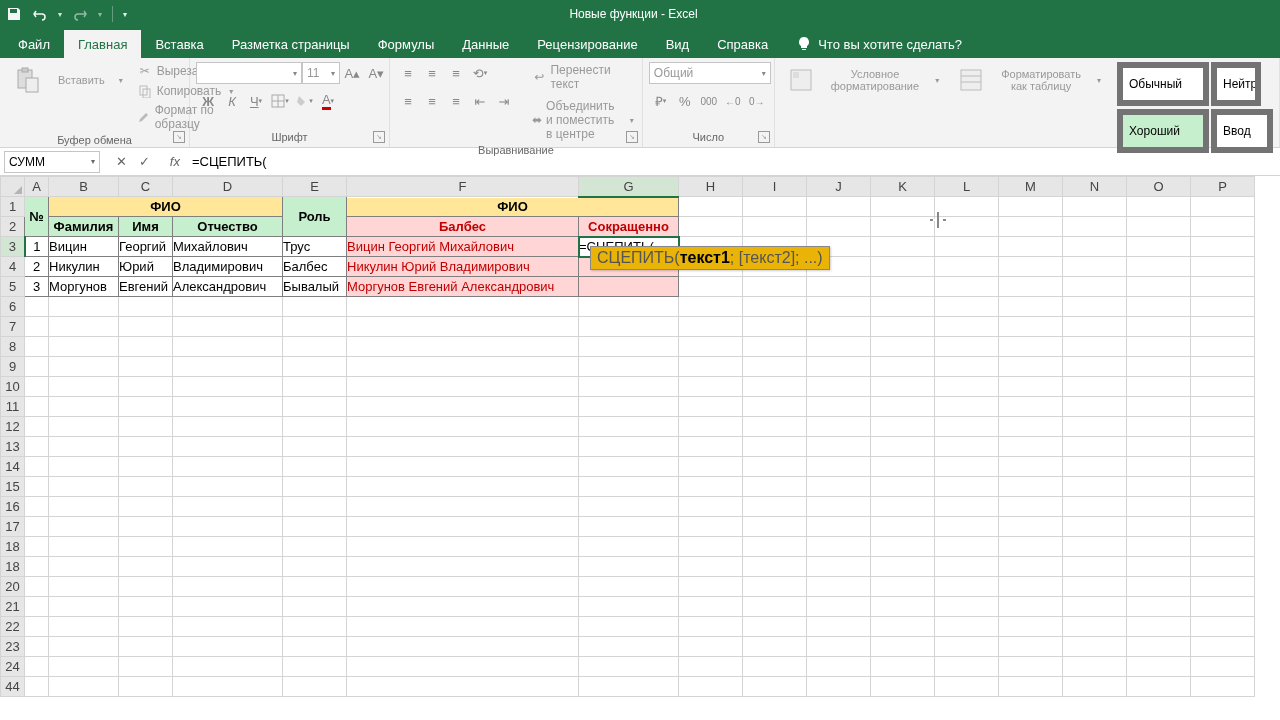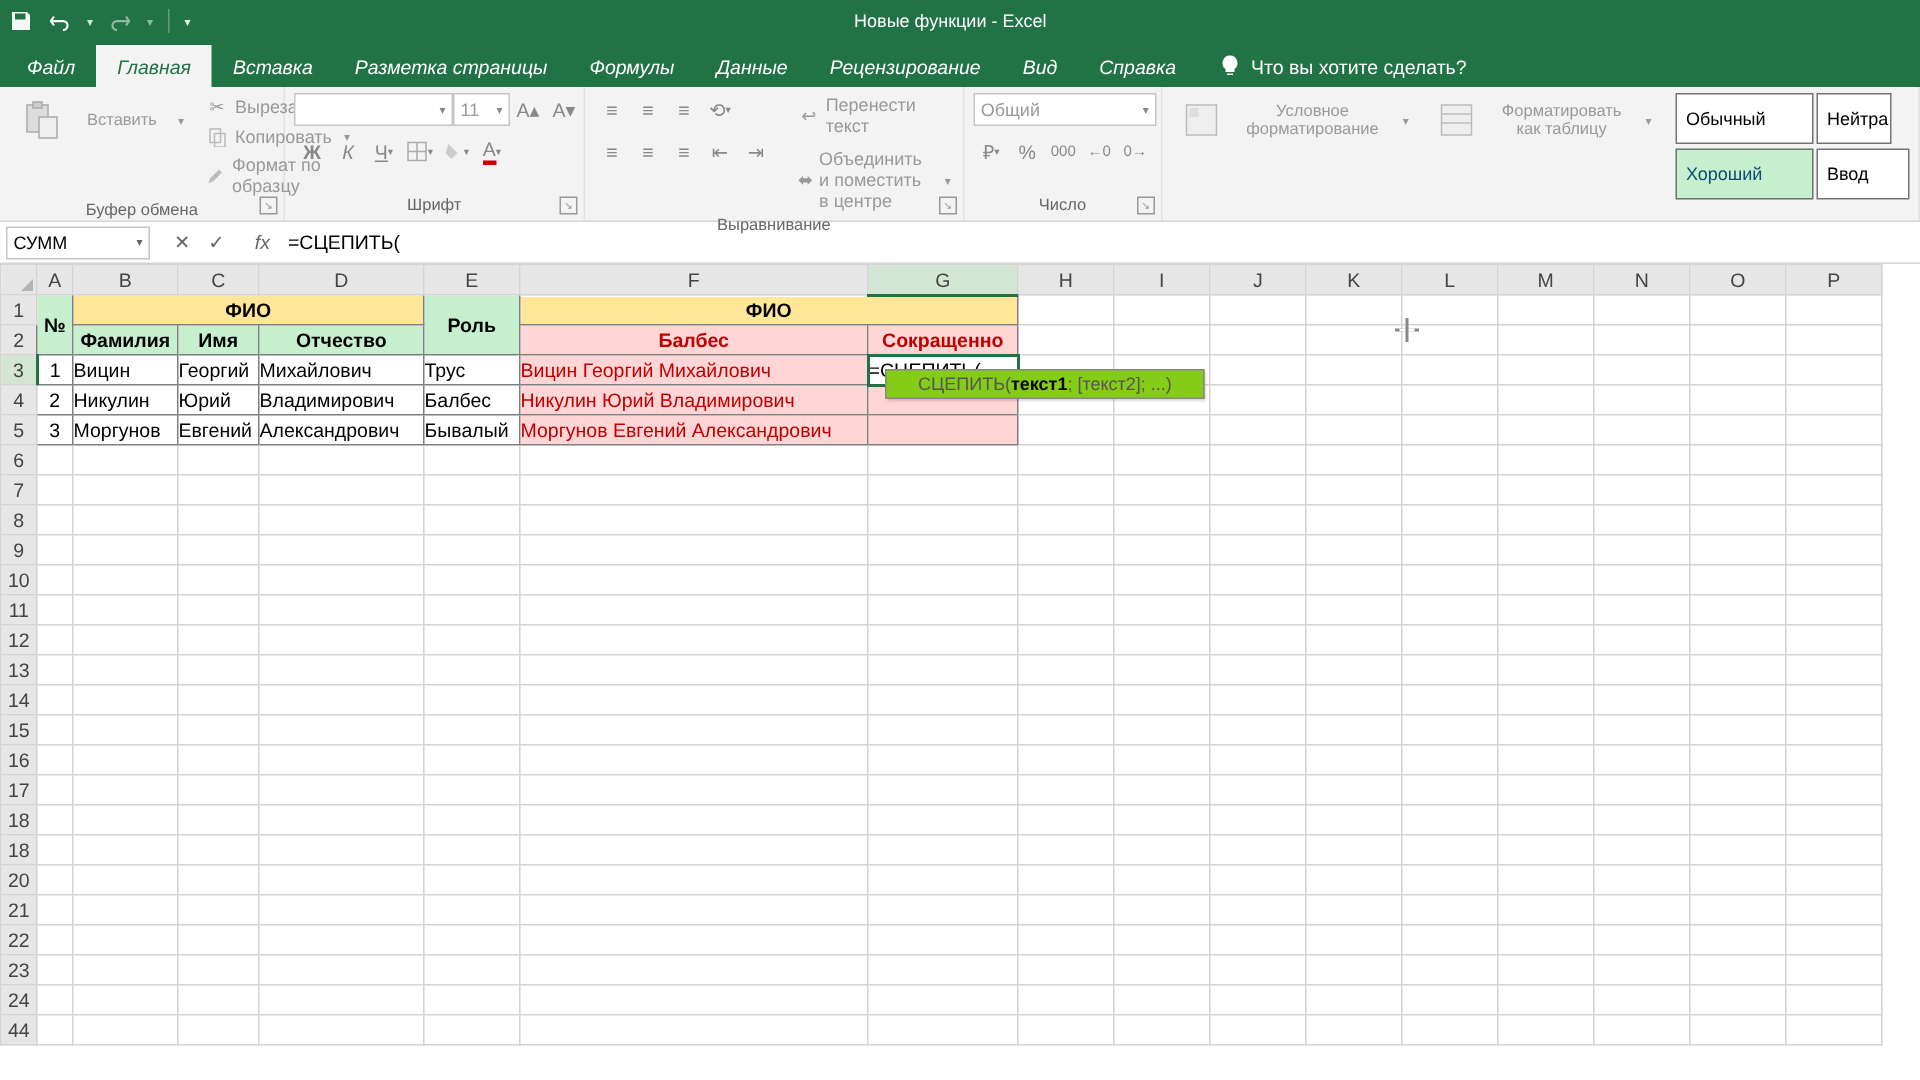--- a/index.html
+++ b/index.html
@@ -7,21 +7,21 @@
 
 
 .titlebar { height: 28px; background: #217346; display: flex; align-items: center; color: #fff; font-size: 12px; }
 .titlebar .qat { display: flex; align-items: center; gap: 10px; padding-left: 6px; }
 .titlebar .qat .icon { width: 16px; height: 16px; display: flex; align-items: center; justify-content: center; opacity: 0.95; }
 .titlebar .title { flex: 1; text-align: center; font-size: 12px; }
 .titlebar .qat-sep { width: 1px; height: 16px; background: rgba(255,255,255,0.3); }
 
 
 .tabstrip { height: 30px; background: #217346; display: flex; align-items: flex-end; padding-left: 4px; }
-.tab { padding: 7px 14px 6px; font-size: 13px; color: #fff; cursor: pointer; font-style: italic; }
+.tab { padding: 7px 14px 6px; font-size: 13px; color: #fff; cursor: pointer; }
 .tab.active { background: #f3f3f3; color: #217346; }
 .tellme { display: flex; align-items: center; gap: 6px; padding: 0 14px 6px; color: #fff; font-size: 13px; }
 .tellme .bulb { width: 16px; height: 16px; }
 
 
 .ribbon { height: 90px; background: #f3f3f3; border-bottom: 1px solid #d4d4d4; display: flex; }
 .group { border-right: 1px solid #e1e1e1; display: flex; flex-direction: column; justify-content: space-between; padding: 4px 6px 2px; position: relative; }
 .group-body { flex: 1; display: flex; align-items: flex-start; gap: 6px; }
 .group-label { font-size: 11px; color: #666; text-align: center; padding: 2px 0; }
 .group-dlg { position: absolute; bottom: 4px; right: 4px; width: 12px; height: 12px; border: 1px solid #999; font-size: 7px; color: #999; display: flex; align-items: center; justify-content: center; }
@@ -31,21 +31,21 @@
 .vstack { display: flex; flex-direction: column; gap: 2px; }
 .small-btn { display: flex; align-items: center; gap: 4px; font-size: 12px; color: #444; padding: 1px 2px; }
 .small-btn.disabled { color: #999; }
 .small-btn .ico { width: 16px; height: 16px; display: flex; align-items: center; justify-content: center; }
 
 .combo { background: #fff; border: 1px solid #c5c5c5; height: 22px; display: flex; align-items: center; padding: 0 4px; font-size: 12px; color: #999; }
 .combo .arr { margin-left: auto; font-size: 8px; color: #888; }
 .btnrow { display: flex; gap: 0; }
 .sq { width: 24px; height: 22px; display: flex; align-items: center; justify-content: center; color: #888; font-size: 13px; border: 1px solid transparent; }
 
-.style-cell { border: 1px solid #737373; width: 92px; height: 24px; font-size: 12px; display: flex; align-items: center; padding: 16px 6px; background: #fff; }
+.style-cell { border: 6px solid #737373; width: 92px; height: 24px; font-size: 12px; display: flex; align-items: center; padding: 16px 6px; background: #fff; }
 
 
 .fbar { height: 28px; border-bottom: 1px solid #d4d4d4; display: flex; align-items: center; background: #fff; }
 .namebox { width: 96px; height: 22px; border: 1px solid #c5c5c5; margin: 0 4px; display: flex; align-items: center; padding: 0 4px; font-size: 12px; }
 .namebox .arr { margin-left: auto; font-size: 8px; color: #666; }
 .fx-btns { display: flex; align-items: center; gap: 12px; padding: 0 12px; }
 .fx-btns span { color: #666; font-size: 13px; }
 .fx-label { font-style: italic; color: #666; font-size: 13px; padding: 0 8px; }
 .finput { flex: 1; font-size: 13px; padding: 0 4px; }
 
@@ -61,21 +61,21 @@
 .rowh.active { background: #d3e5d3; border-right: 2px solid #217346; }
 .cell { padding: 0 3px; text-align: left; white-space: nowrap; overflow: hidden; }
 
 .hdr-yel { background: #ffe699; text-align: center; font-weight: bold; border: 1px solid #7f7f7f !important; }
 .hdr-grn { background: #c6efce; text-align: center; font-weight: bold; border: 1px solid #7f7f7f !important; }
 .data-b { border: 1px solid #7f7f7f !important; }
 .pink { background: #ffd5d5; color: #c00000; }
 .editing { background: #fff; position: relative; }
 .editing-border { outline: 2px solid #217346; outline-offset: -1px; }
 
-.tooltip { position: absolute; background: #84cc16; border: 1px solid #888; font-size: 12px; padding: 2px 21px; color: #555; box-shadow: 1px 1px 2px rgba(0,0,0,0.2); z-index: 10; }
+.tooltip { position: absolute; background: #eab308; border: 1px solid #888; font-size: 16px; padding: 2px 6px; color: #555; box-shadow: 1px 1px 2px rgba(0,0,0,0.2); z-index: 10; }
 .tooltip b { font-weight: bold; color: #000; }
 
 .cursor-cross { position: absolute; width: 16px; height: 16px; pointer-events: none; }
 .cursor-cross::before, .cursor-cross::after { content: ''; position: absolute; background: #888; }
 .cursor-cross::before { width: 16px; height: 2px; top: 7px; left: 0; }
 .cursor-cross::after { width: 2px; height: 16px; left: 7px; top: 0; }
 .cursor-cross .inner { position: absolute; left: 3px; top: 3px; width: 10px; height: 10px; }
 .cursor-cross .inner::before, .cursor-cross .inner::after { content: ''; position: absolute; background: #fff; }
 .cursor-cross .inner::before { width: 10px; height: 2px; top: 4px; }
 .cursor-cross .inner::after { width: 2px; height: 10px; left: 4px; }
@@ -293,21 +293,21 @@
           </span>
         <span style="text-align:center;line-height:1.1">Форматировать как таблицу</span>
           <span style="font-size:8px">▾</span>
       </div>
       <div class="vstack" style="gap:3px;margin-left:4px">
         <div style="display:flex;gap:2px">
           <div class="style-cell">Обычный</div>
           <div class="style-cell" style="width:50px;overflow:hidden">Нейтра</div>
         </div>
         <div style="display:flex;gap:2px">
-          <div class="style-cell" style="background:#c6efce;color:#0c4a6e">Хороший</div>
+          <div class="style-cell" style="background:#c6efce;color:#000000">Хороший</div>
           <div class="style-cell" style="width:62px;overflow:hidden">Ввод</div>
         </div>
       </div>
     </div>
   </div>
 </div>
 
 <div class="fbar">
   <div class="namebox">
       <span>СУММ</span>

